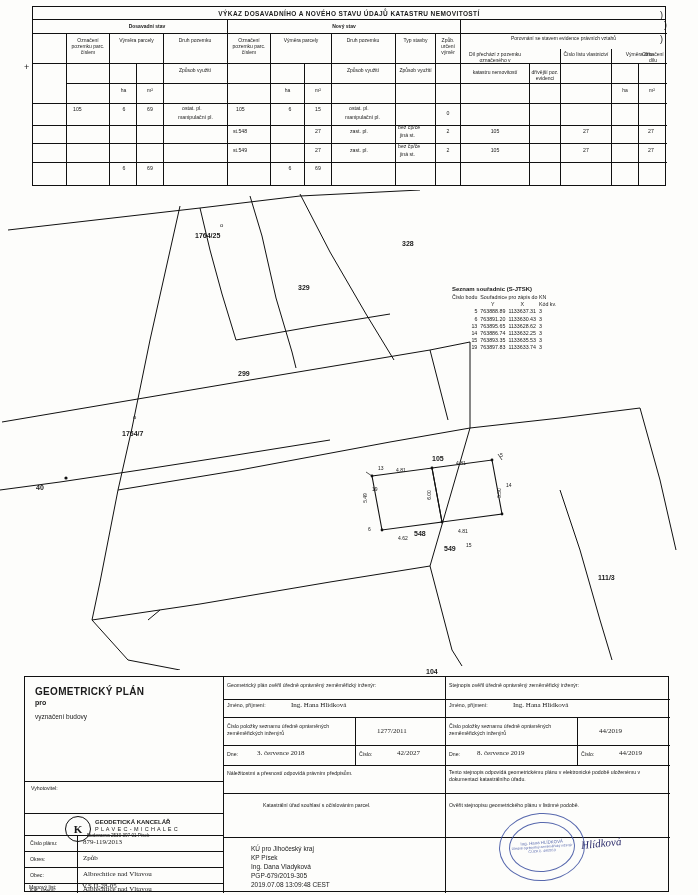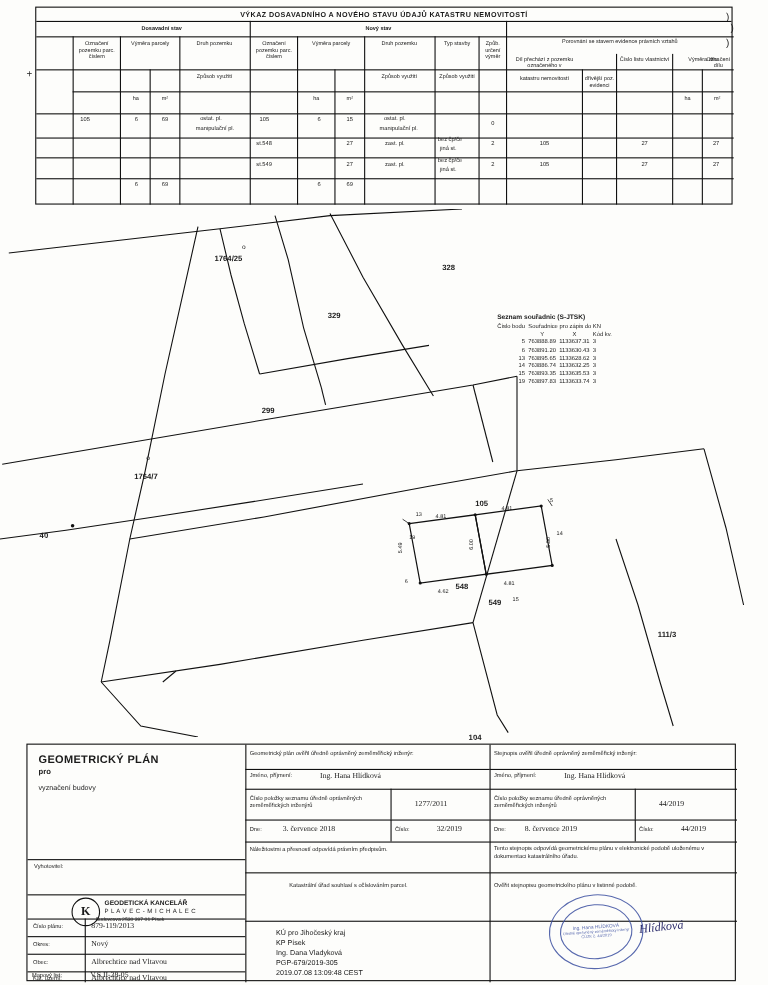--- a/index.html
+++ b/index.html
@@ -375,38 +375,38 @@
 
     <div class="t" style="left:6px;top:108px;">Vyhotovitel:</div>
     <div class="logo-circle">K</div>
     <div class="t b" style="left:70px;top:142px;font-size:6px;">GEODETICKÁ KANCELÁŘ</div>
     <div class="t" style="left:70px;top:149px;font-size:5.5px;letter-spacing:.4px;">P L A V E C - M I C H A L E C</div>
     <div class="t" style="left:62px;top:156px;font-size:4.6px;">Budovcova 2530        397 01 Písek</div>
 
     <div class="t" style="left:5px;top:163px;">Číslo plánu:</div>
     <div class="t val" style="left:58px;top:161px;">879-119/2013</div>
     <div class="t" style="left:5px;top:179px;">Okres:</div>
-    <div class="t val" style="left:58px;top:177px;">Nový</div>
+    <div class="t val" style="left:58px;top:177px;">Způb</div>
     <div class="t" style="left:5px;top:195px;">Obec:</div>
     <div class="t val" style="left:58px;top:193px;">Albrechtice nad Vltavou</div>
     <div class="t" style="left:5px;top:210px;">Kat. území:</div>
     <div class="t val" style="left:58px;top:208px;">Albrechtice nad Vltavou</div>
     <div class="t" style="left:5px;top:210px;opacity:0;">.</div>
 
     <div class="t" style="left:5px;top:212px;opacity:0;">.</div>
 
     <div class="t" style="left:202px;top:5px;">Geometrický plán ověřil úředně oprávněný zeměměřický inženýr:</div>
     <div class="t" style="left:202px;top:25px;">Jméno, příjmení:</div>
     <div class="t val" style="left:266px;top:24px;">Ing. Hana Hlídková</div>
     <div class="t" style="left:202px;top:46px;width:120px;">Číslo položky seznamu úředně oprávněných zeměměřických inženýrů</div>
     <div class="t val" style="left:352px;top:50px;">1277/2011</div>
     <div class="t" style="left:202px;top:74px;">Dne:</div>
     <div class="t val" style="left:232px;top:72px;">3. července 2018</div>
     <div class="t" style="left:334px;top:74px;">Číslo:</div>
-    <div class="t val" style="left:372px;top:72px;">32/2019</div>
+    <div class="t val" style="left:372px;top:72px;">42/2027</div>
     <div class="t" style="left:202px;top:93px;">Náležitostmi a přesností odpovídá právním předpisům.</div>
     <div class="t" style="left:238px;top:125px;">Katastrální úřad souhlasí s očíslováním parcel.</div>
 
     <div class="t" style="left:424px;top:5px;">Stejnopis ověřil úředně oprávněný zeměměřický inženýr:</div>
     <div class="t" style="left:424px;top:25px;">Jméno, příjmení:</div>
     <div class="t val" style="left:488px;top:24px;">Ing. Hana Hlídková</div>
     <div class="t" style="left:424px;top:46px;width:120px;">Číslo položky seznamu úředně oprávněných zeměměřických inženýrů</div>
     <div class="t val" style="left:574px;top:50px;">44/2019</div>
     <div class="t" style="left:424px;top:74px;">Dne:</div>
     <div class="t val" style="left:452px;top:72px;">8. července 2019</div>

